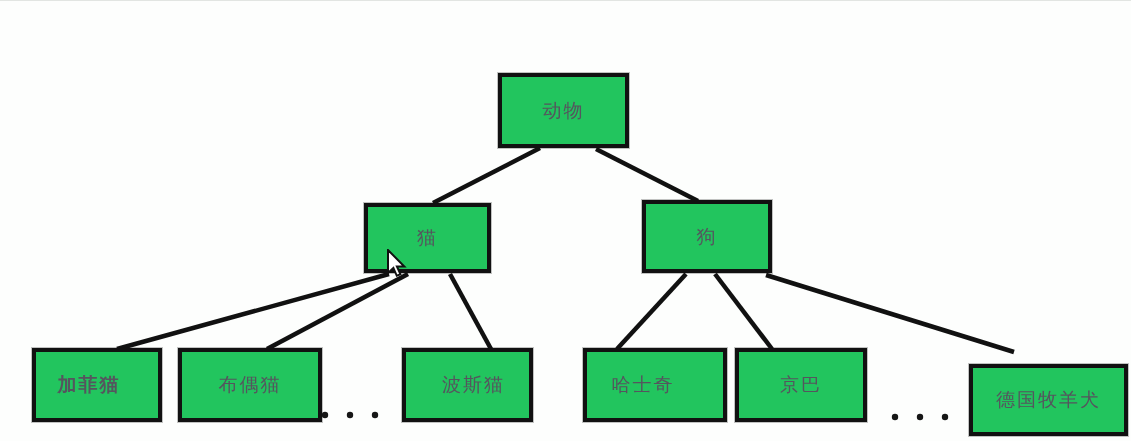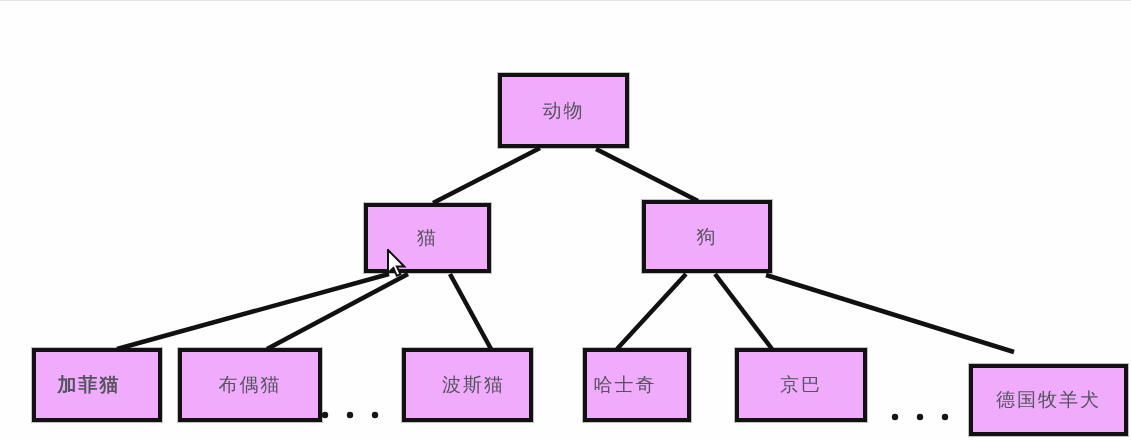--- a/index.html
+++ b/index.html
@@ -13,39 +13,39 @@
   }
   #top-artifact {
     position: absolute; left: 0; top: 0; width: 1131px; height: 1px;
     background: #ccd0cc; opacity: .55;
   }
   #edges { position: absolute; left: 0; top: 0; }
   .node {
     position: absolute;
     box-sizing: border-box;
     border: 4px solid #111111;
-    background: #f0abfc;
+    background: #22c55e;
     display: flex;
     align-items: center;
     justify-content: center;
     font-size: 19px;
     letter-spacing: 2px;
     color: #55555e;
     outline: 1px solid rgba(17,17,17,0.25);
   }
   .node span { display: inline-block; }
   .shift8  span { position: relative; left: -8px; }
   .shift12 span { position: relative; left: -12px; }
   #node-animal          { left: 498px; top:  73px; width: 131px; height: 75px; }
   #node-cat             { left: 364px; top: 203px; width: 127px; height: 70px; }
   #node-dog             { left: 642px; top: 200px; width: 130px; height: 73px; }
   #node-garfield        { left:  32px; top: 348px; width: 130px; height: 74px; font-weight: bold; }
   #node-ragdoll         { left: 178px; top: 348px; width: 144px; height: 74px; }
   #node-persian         { left: 402px; top: 348px; width: 131px; height: 74px; padding-left: 28px; }
-  #node-husky           { left: 583px; top: 348px; width: 108px; height: 74px; }
+  #node-husky           { left: 583px; top: 348px; width: 144px; height: 74px; }
   #node-pekingese       { left: 735px; top: 348px; width: 132px; height: 74px; }
   #node-german-shepherd { left: 969px; top: 364px; width: 159px; height: 72px; justify-content: center; }
   #cursor {
     position: absolute; left: 385px; top: 249px; z-index: 10;
     pointer-events: none;
   }
 </style>
 </head>
 <body>
 

